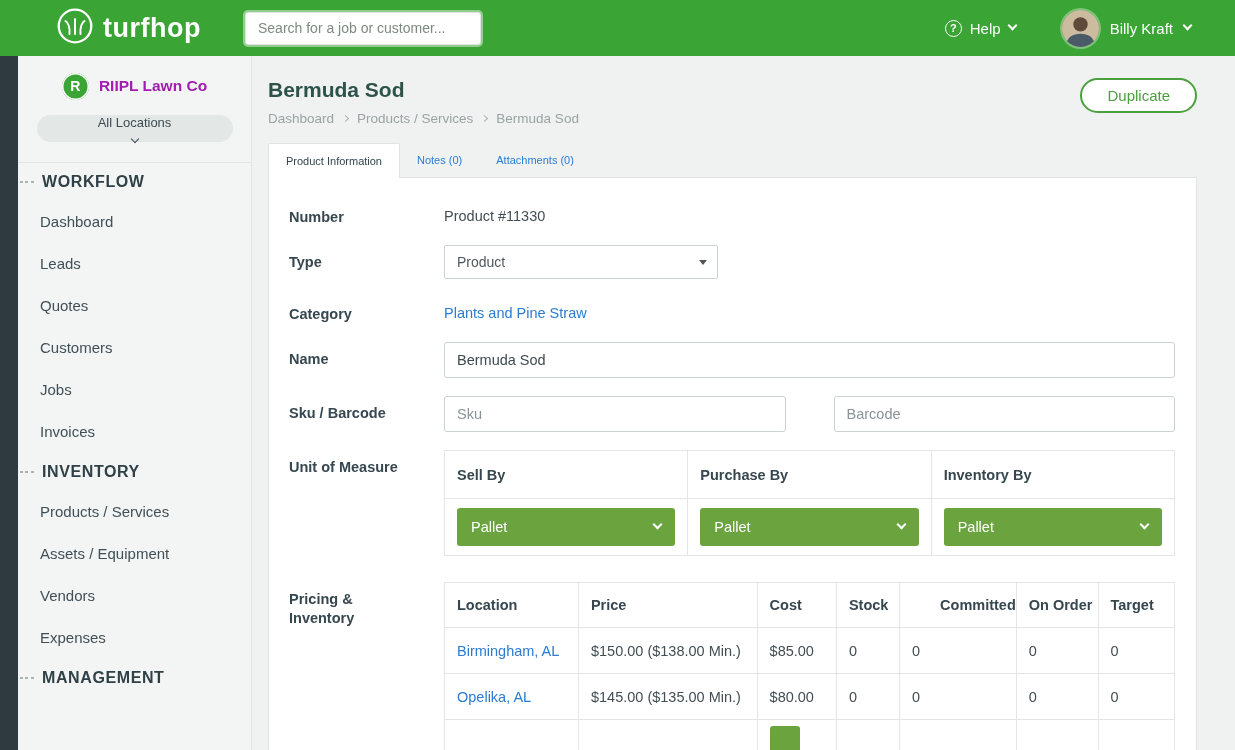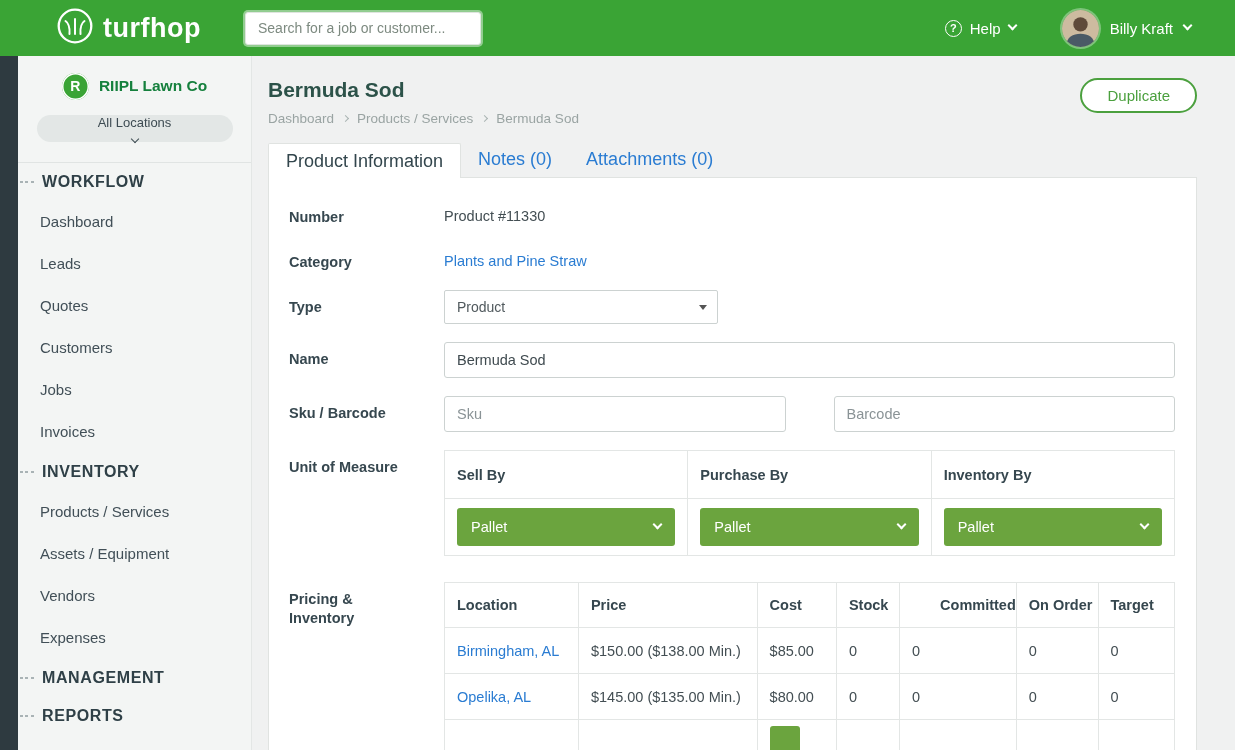--- a/index.html
+++ b/index.html
@@ -48,21 +48,21 @@
     padding-top:14px; flex-shrink:0; overflow:hidden;
   }
 
   
   .company { display:flex; align-items:center; justify-content:center; gap:10px; height:32px; }
   .company-badge {
     width:27px; height:27px; border-radius:50%; background:#3aa435; color:#fff;
     display:flex; align-items:center; justify-content:center; font-size:14px; font-weight:bold;
     box-shadow: inset 0 0 0 1.5px #fff;
   }
-  .company-name { font-size:15.5px; font-weight:bold; color:#15803d; }
+  .company-name { font-size:15.5px; font-weight:bold; color:#a21caf; }
   .locations-pill {
     margin:13px auto 0; width:196px; height:27px; background:#e3e7e6; border-radius:14px;
     display:flex; align-items:center; justify-content:center; gap:9px;
     font-size:13px; color:#3d4b52; cursor:pointer;flex-direction:column;
   }
   .side-divider { margin-top:20px; border-top:1px solid #e0e4e3; }
   .nav-section-head { display:flex; align-items:center; padding:10px 0; cursor:pointer; }
   .dash-icon {
     width:15px; height:2px; margin:0 7px 0 2px;
     background-image: repeating-linear-gradient(90deg, #a9b3b5 0, #a9b3b5 3px, transparent 3px, transparent 5.5px);
@@ -78,21 +78,21 @@
   .crumb-link { cursor:pointer; }
   .crumb-sep {
     display:inline-block; width:5px; height:5px;
     border-right:1.5px solid #a9b3b2; border-bottom:1.5px solid #a9b3b2; transform:rotate(-45deg);
   }
   .btn-duplicate {
     height:35px; padding:0 25px; border:2px solid #4ba03e; border-radius:18px;
     background:#fff; color:#4ba03e; font-size:15px; font-family:inherit; cursor:pointer;
   }
   .tabs { display:flex; margin-top:16px; position:relative; z-index:2; align-items:flex-end; }
-  .tab { height:35px; display:flex; align-items:center; padding:0 17px; font-size:18px; color:#2a7cd2; cursor:pointer; }
+  .tab { height:35px; display:flex; align-items:center; padding:0 17px; font-size:11px; color:#2a7cd2; cursor:pointer; }
   .tab.active {
     background:#fff; border:1px solid #e0e3e1; border-bottom:none; color:#33464d;
     margin-bottom:-1px; border-radius:2px 2px 0 0;
   }
   .card {
     position:relative; z-index:1; background:#fff; border:1px solid #e0e3e1;
     padding:22px 21px 30px 20px; height:640px;
   }
 
   
@@ -217,24 +217,20 @@
       </div>
       <div class="nav-item">Products / Services</div>
       <div class="nav-item">Assets / Equipment</div>
       <div class="nav-item">Vendors</div>
       <div class="nav-item">Expenses</div>
 
       <div class="nav-section-head">
         <span class="dash-icon"></span>
         <span class="nav-section-label">MANAGEMENT</span>
       </div>
-      <div class="nav-section-head">
-        <span class="dash-icon"></span>
-        <span class="nav-section-label">REPORTS</span>
-      </div>
     </nav>
   </aside>
 
   <main class="main">
     <div class="page-head">
       <div>
         <h1 class="page-title">Bermuda Sod</h1>
         <div class="breadcrumb">
           <span class="crumb-link">Dashboard</span>
           <span class="crumb-sep"></span>
@@ -253,32 +249,32 @@
     </div>
 
     <section class="card">
 
       <div class="frow">
         <div class="flabel">Number</div>
         <div class="fvalue">Product #11330</div>
       </div>
 
       <div class="frow">
-        <div class="flabel">Category</div>
-        <div class="fvalue link">Plants and Pine Straw</div>
-      </div>
-
-      <div class="frow">
         <div class="flabel">Type</div>
         <div class="fields">
           <div class="select-box">
             <span>Product</span>
             <span class="caret"></span>
           </div>
         </div>
+      </div>
+
+      <div class="frow">
+        <div class="flabel">Category</div>
+        <div class="fvalue link">Plants and Pine Straw</div>
       </div>
 
       <div class="frow">
         <div class="flabel">Name</div>
         <div class="fields">
           <input class="text-input" type="text" value="Bermuda Sod" style="">
         </div>
       </div>
 
       <div class="frow">

